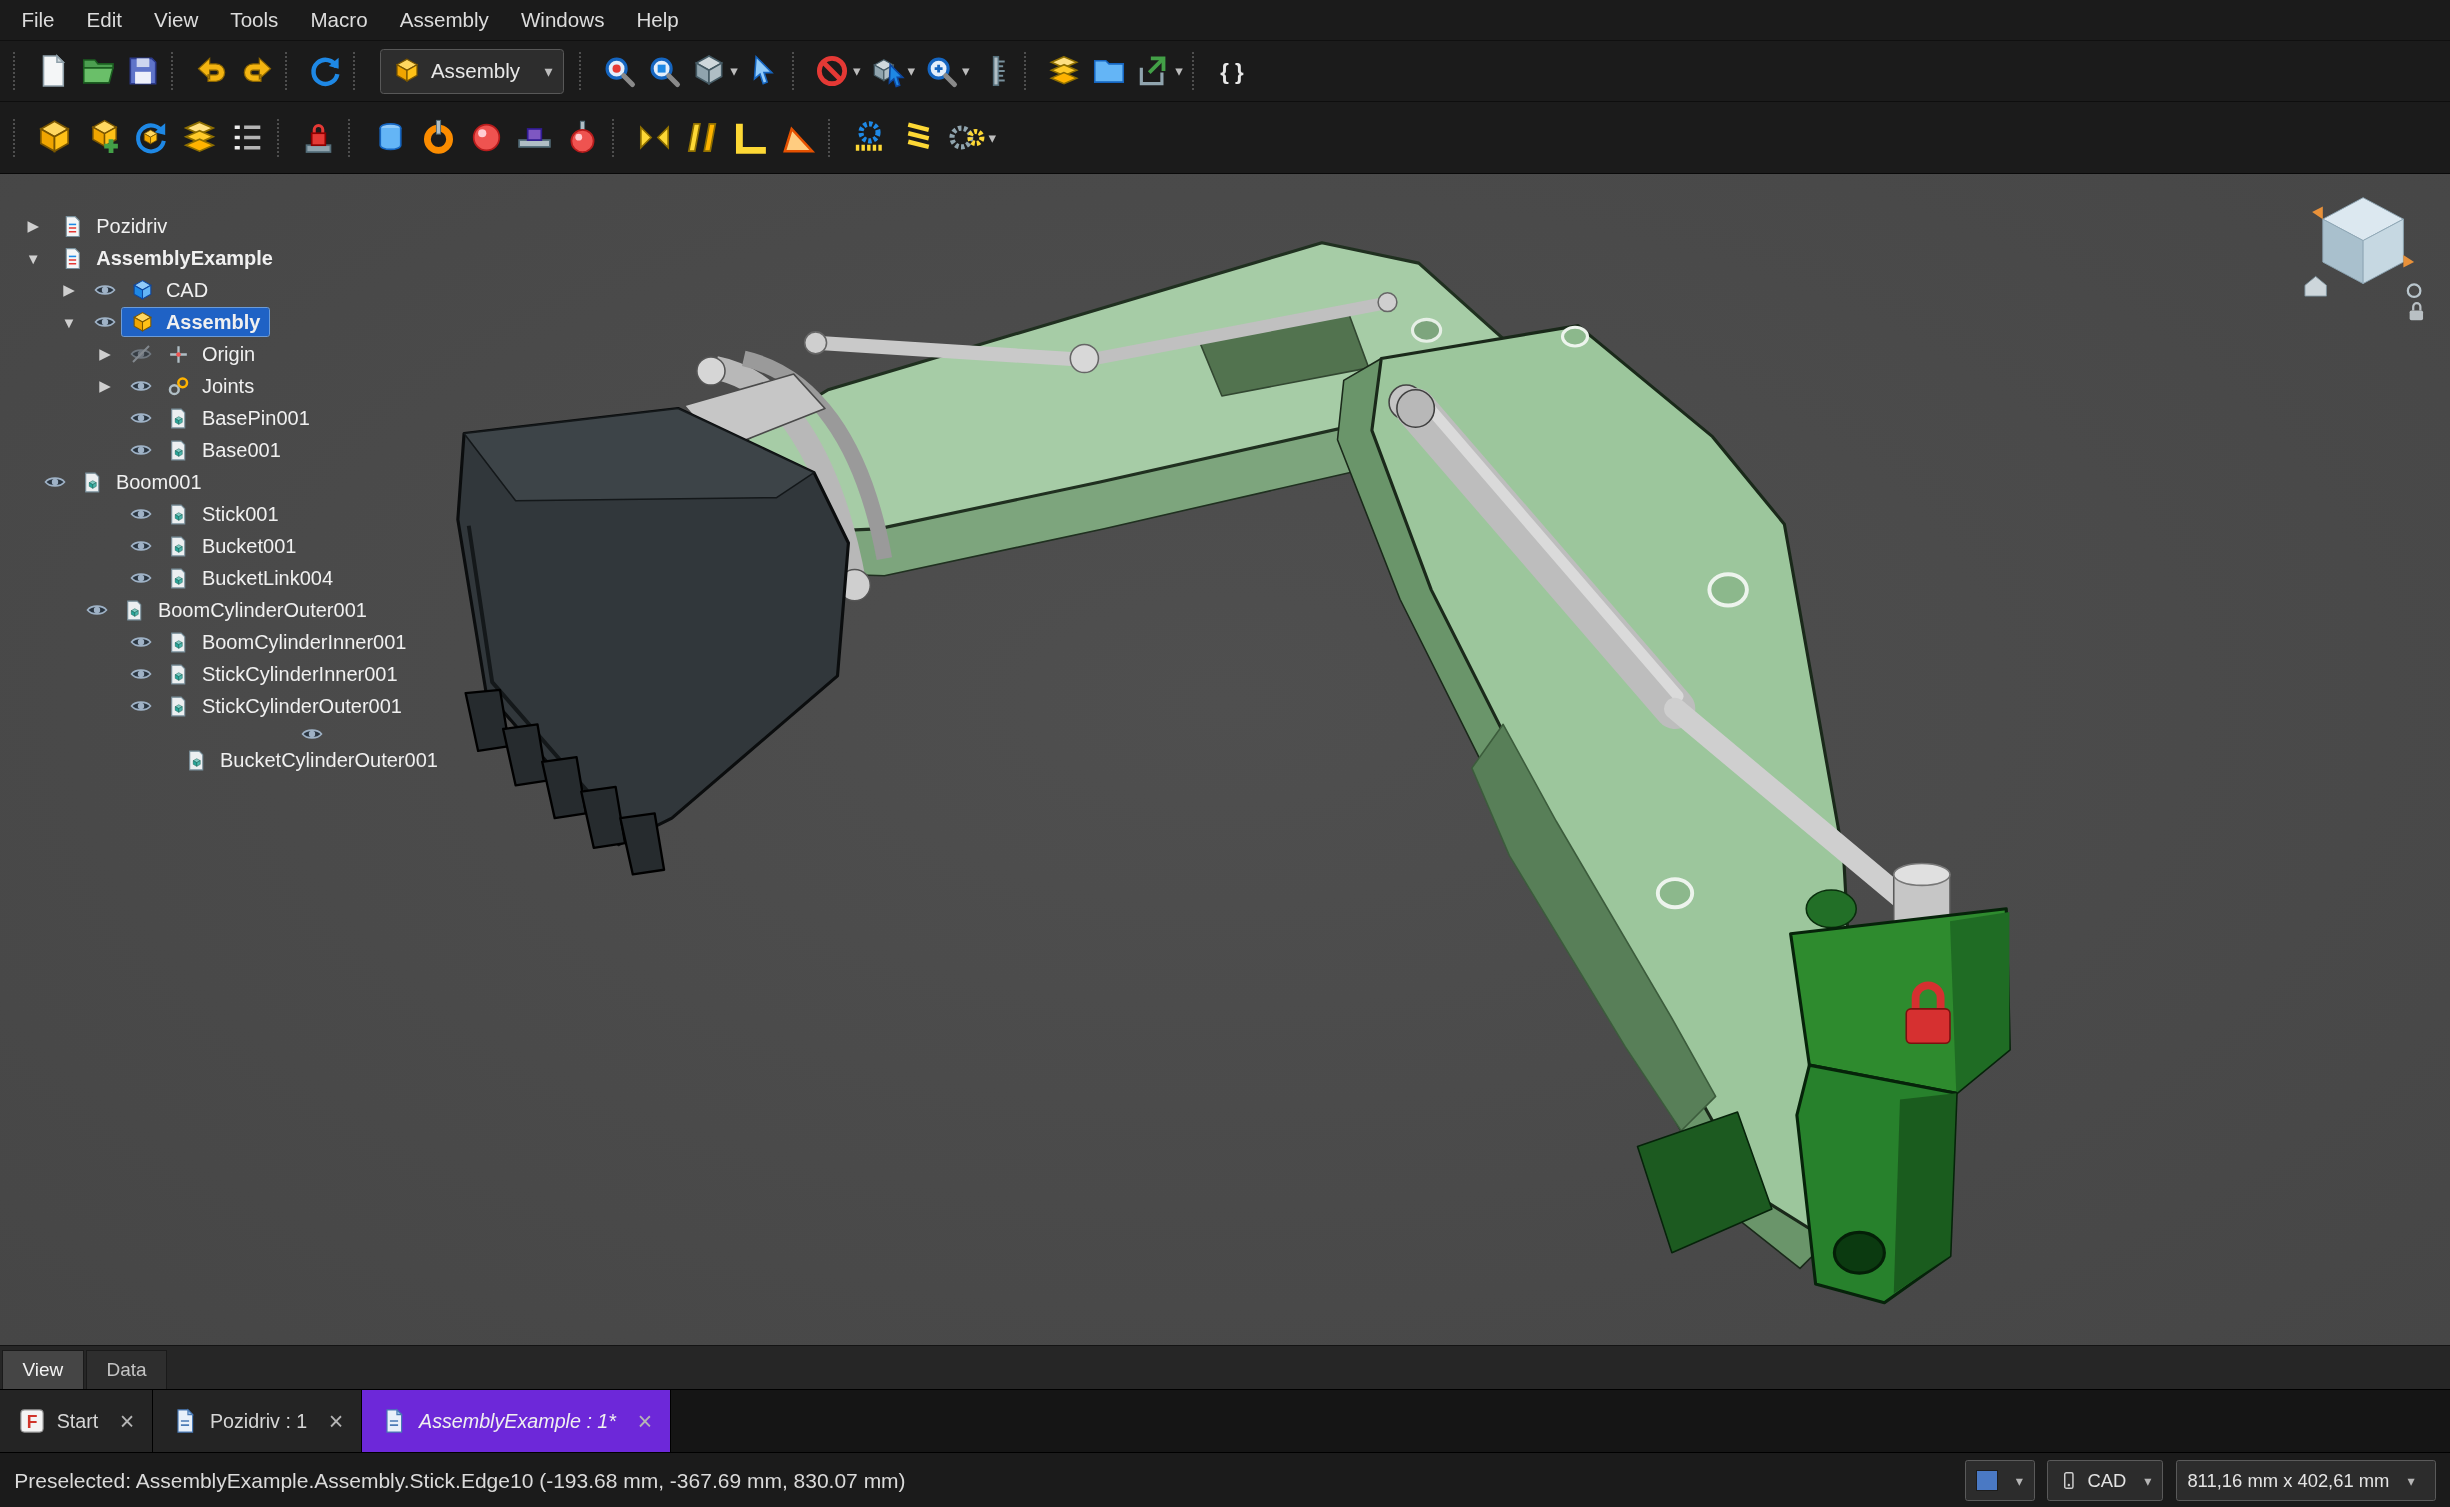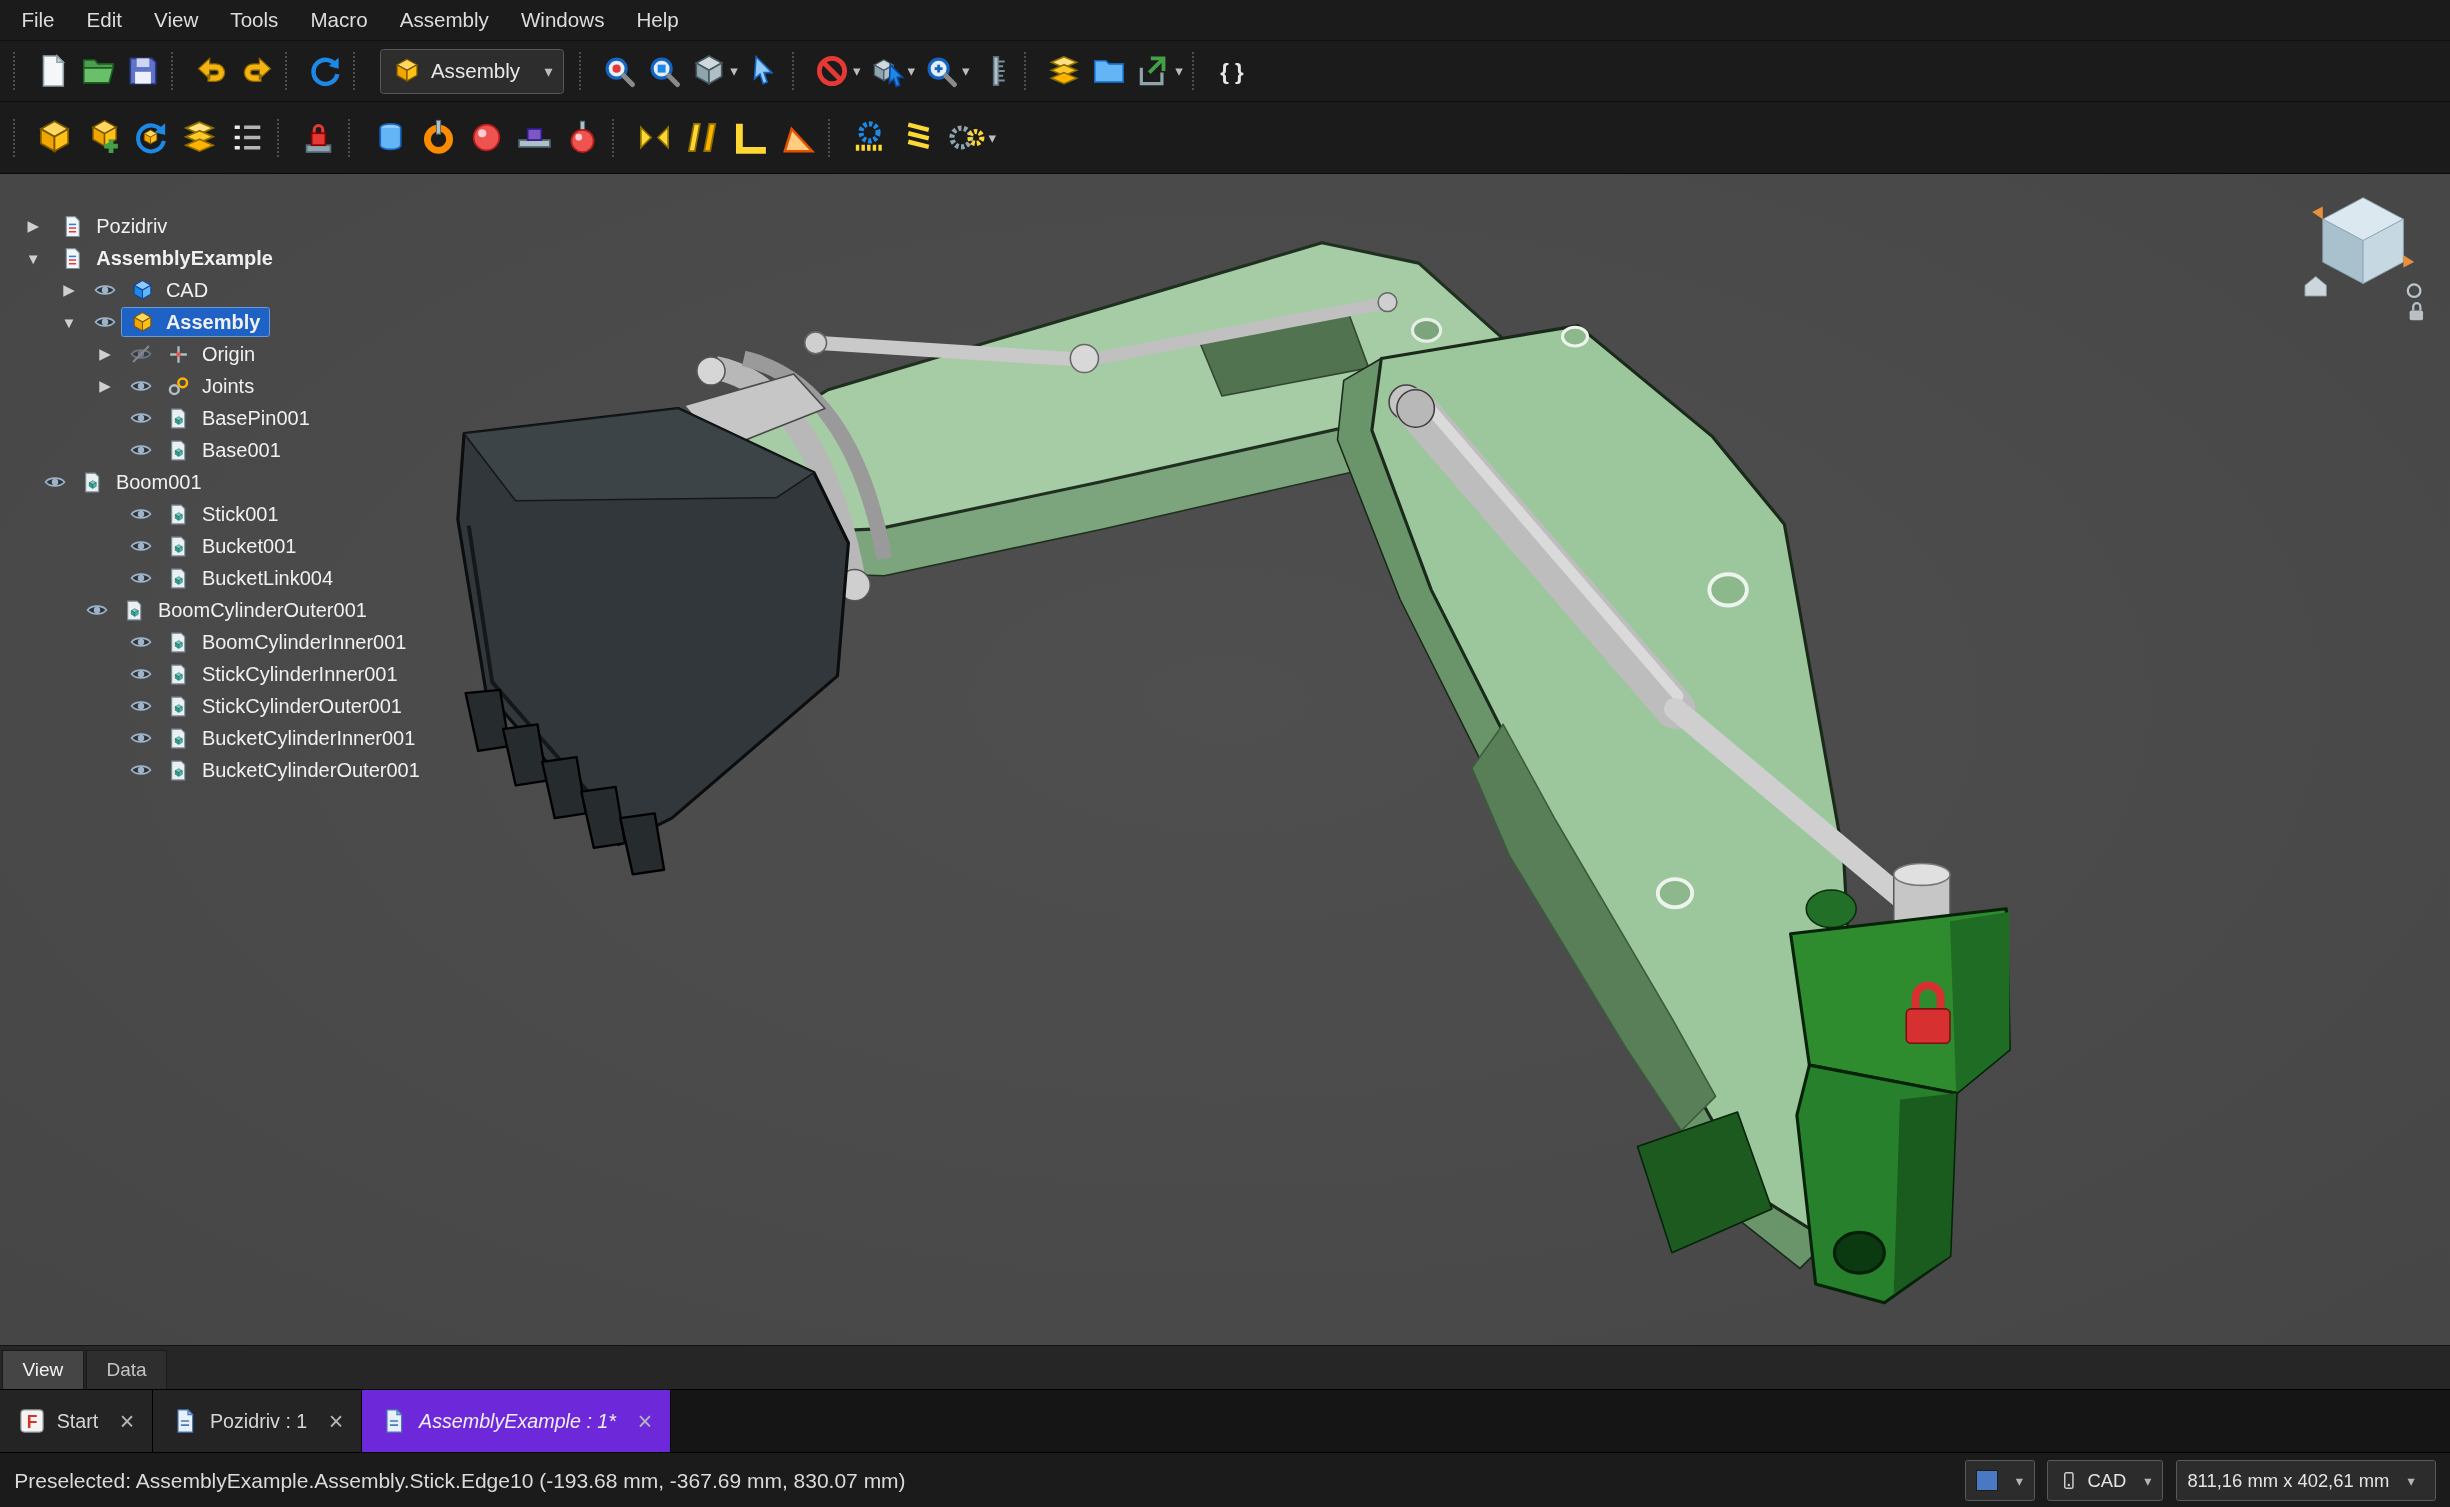--- a/index.html
+++ b/index.html
@@ -810,43 +810,21 @@
               <g transform="translate(7.2,9.2) scale(0.42)">
                 <polygon points="12,2.5 4,7 12,11.5 20,7" fill="#80cbc4" stroke="#004d40"></polygon>
                 <polygon points="4,7 4,15.5 12,20 12,11.5" fill="#26a69a" stroke="#004d40"></polygon>
                 <polygon points="20,7 20,15.5 12,20 12,11.5" fill="#4db6ac" stroke="#004d40"></polygon>
               </g>
             </svg>
           </span>
           <span class="tlabel">StickCylinderOuter001</span>
         </span>
       </div>
-      <div class="tree-row" style="padding-left: 86px;">
-        <span class="slot expander"></span>
-        <span class="slot eye">
-          <svg viewBox="0 0 24 24" aria-hidden="true">
-            <path d="M2.5 12 C6.5 6.8 17.5 6.8 21.5 12 C17.5 17.2 6.5 17.2 2.5 12 Z" fill="#2a3540" stroke="#9fb2c6" stroke-width="1.6"></path>
-            <circle cx="12" cy="12" r="3.2" fill="#9fb2c6"></circle>
-          </svg>
-        </span>
-        <span class="labelwrap">
-          <span class="slot ticon">
-            <svg viewBox="0 0 24 24" aria-hidden="true">
-              <path d="M5.5 3h9l3.5 3.5V21H5.5z" fill="#eceff1" stroke="#78909c"></path>
-              <g transform="translate(7.2,9.2) scale(0.42)">
-                <polygon points="12,2.5 4,7 12,11.5 20,7" fill="#80cbc4" stroke="#004d40"></polygon>
-                <polygon points="4,7 4,15.5 12,20 12,11.5" fill="#26a69a" stroke="#004d40"></polygon>
-                <polygon points="20,7 20,15.5 12,20 12,11.5" fill="#4db6ac" stroke="#004d40"></polygon>
-              </g>
-            </svg>
-          </span>
-          <span class="tlabel">BucketCylinderInner001</span>
-        </span>
-      </div>
-      <div class="tree-row" style="padding-left: 86px;">
+      <div class="tree-row" style="padding-left: 86px; flex-direction: column;">
         <span class="slot expander"></span>
         <span class="slot eye">
           <svg viewBox="0 0 24 24" aria-hidden="true">
             <path d="M2.5 12 C6.5 6.8 17.5 6.8 21.5 12 C17.5 17.2 6.5 17.2 2.5 12 Z" fill="#2a3540" stroke="#9fb2c6" stroke-width="1.6"></path>
             <circle cx="12" cy="12" r="3.2" fill="#9fb2c6"></circle>
           </svg>
         </span>
         <span class="labelwrap">
           <span class="slot ticon">
             <svg viewBox="0 0 24 24" aria-hidden="true">

